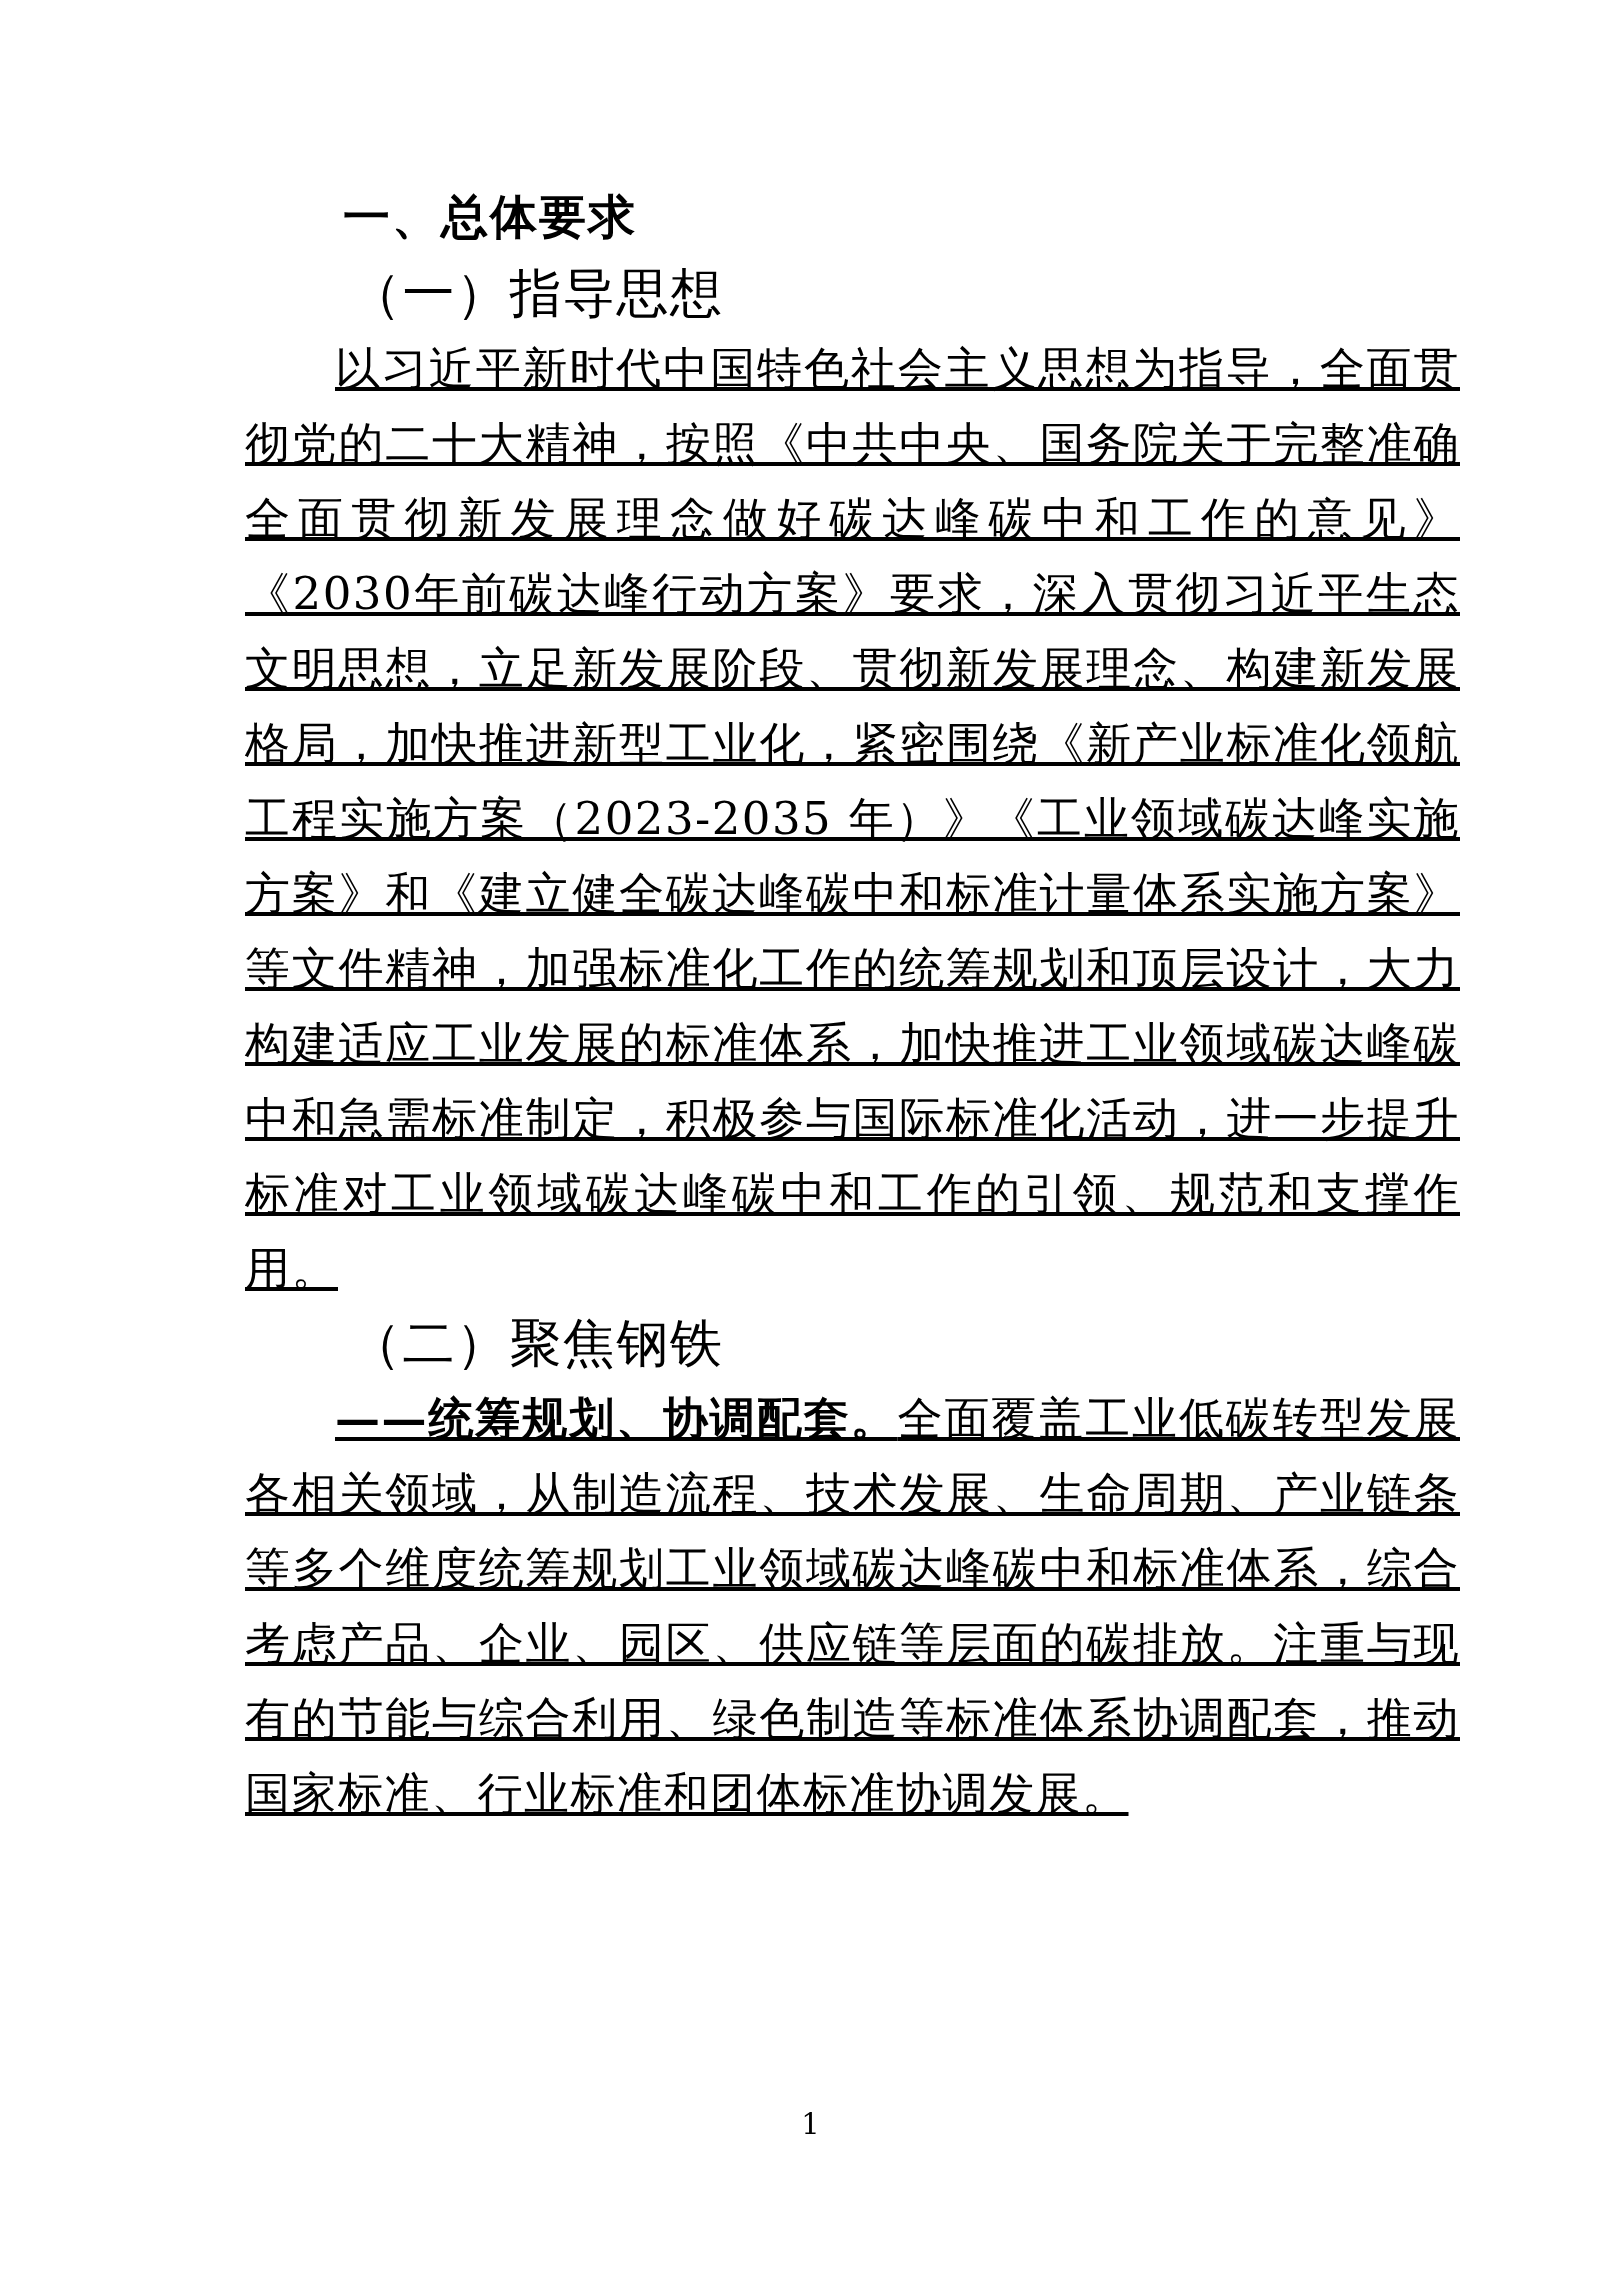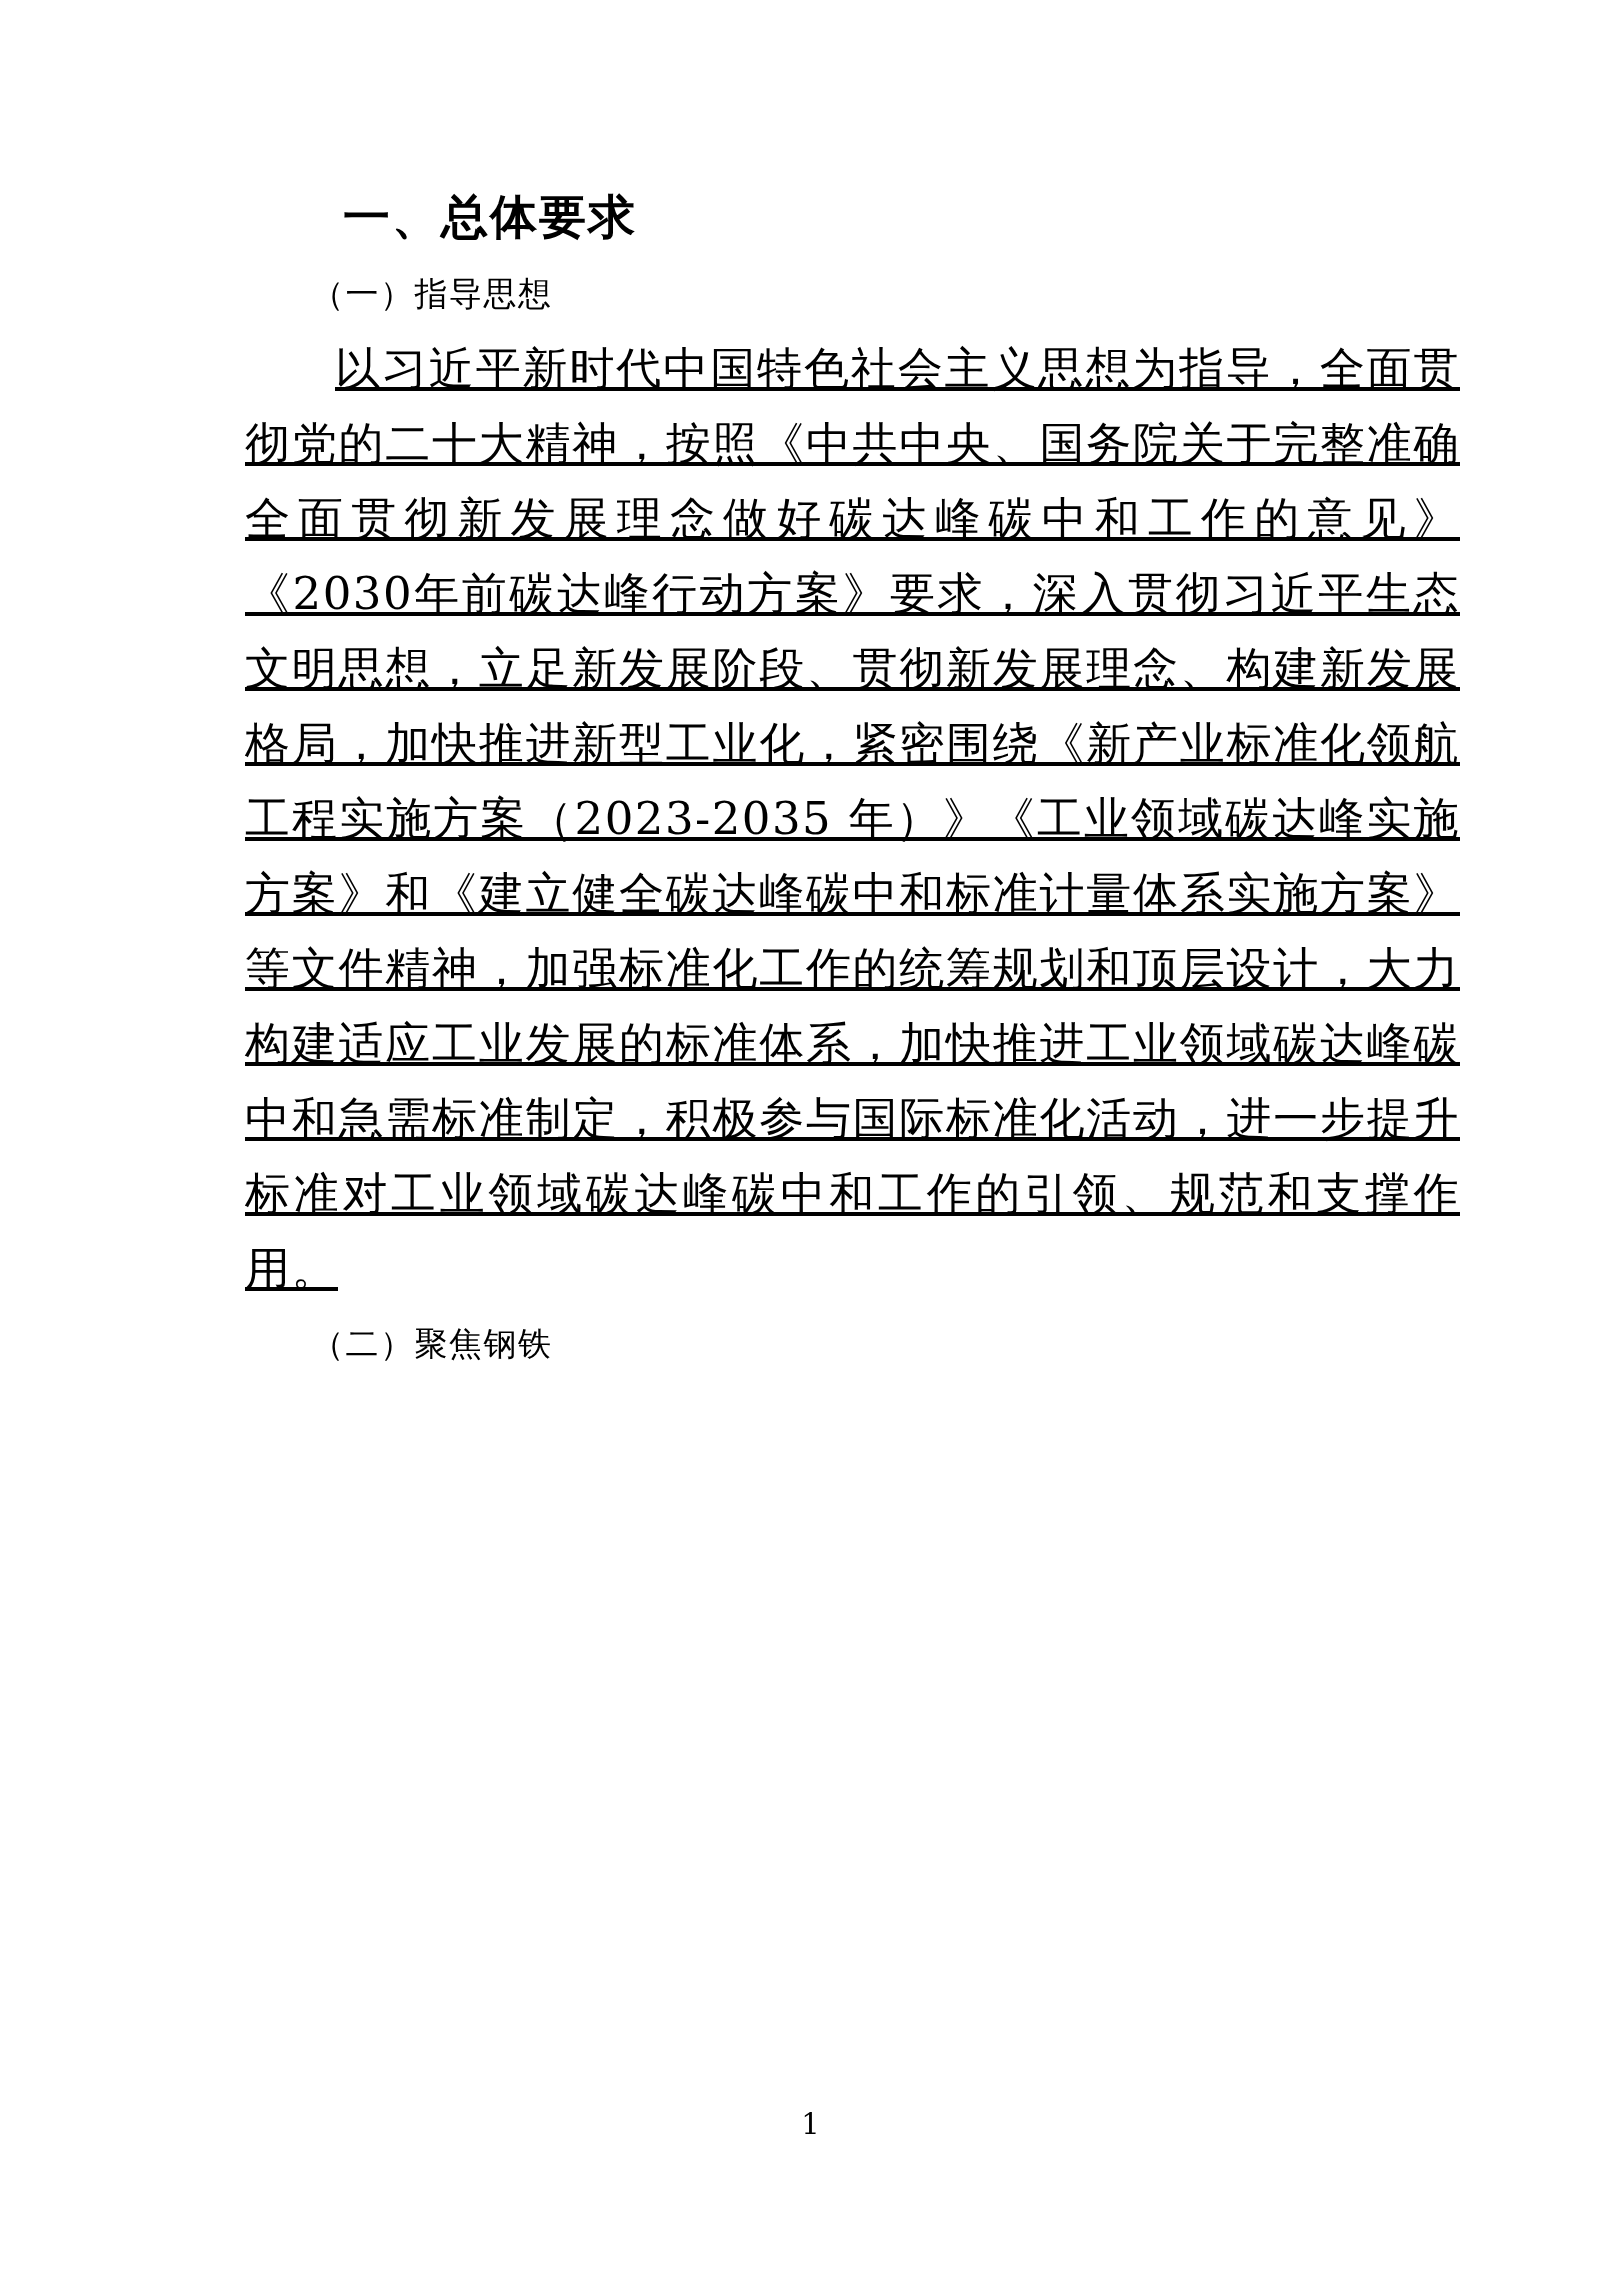--- a/index.html
+++ b/index.html
@@ -26,21 +26,21 @@
     font-weight: 700;
     font-size: 47px;
     line-height: 78px;
     margin: 0 0 0 98px;
     letter-spacing: 2px;
   }
   
   .sub-heading {
     font-family: "DejaVu Serif", "Liberation Serif", serif;
     font-weight: 400;
-    font-size: 33px;
+    font-size: 52px;
     line-height: 75px;
     margin: 0;
     text-indent: 2em;
     letter-spacing: 1.5px;
   }
   
   .body-para {
     font-family: "DejaVu Serif", "Liberation Serif", serif;
     font-size: 45px;
     line-height: 75px;
@@ -71,19 +71,20 @@
   <div class="doc-body">
 
     <h1 class="section-title">一、总体要求</h1>
 
     <h2 class="sub-heading">（一）指导思想</h2>
 
     <p class="body-para">以习近平新时代中国特色社会主义思想为指导，全面贯彻党的二十大精神，按照《中共中央、国务院关于完整准确全面贯彻新发展理念做好碳达峰碳中和工作的意见》《2030年前碳达峰行动方案》要求，深入贯彻习近平生态文明思想，立足新发展阶段、贯彻新发展理念、构建新发展格局，加快推进新型工业化，紧密围绕《新产业标准化领航工程实施方案（2023-2035 年）》《工业领域碳达峰实施方案》和《建立健全碳达峰碳中和标准计量体系实施方案》等文件精神，加强标准化工作的统筹规划和顶层设计，大力构建适应工业发展的标准体系，加快推进工业领域碳达峰碳中和急需标准制定，积极参与国际标准化活动，进一步提升标准对工业领域碳达峰碳中和工作的引领、规范和支撑作用。</p>
 
     <h2 class="sub-heading">（二）聚焦钢铁</h2>
 
+    <p class="body-para"><span class="principle-lead">——统筹规划、协调配套。</span><span>全面覆盖工业低碳转型发展各相关领域，从制造流程、技术发展、生命周期、产业链条等多个维度统筹规划工业领域碳达峰碳中和标准体系，综合考虑产品、企业、园区、供应链等层面的碳排放。注重与现有的节能与综合利用、绿色制造等标准体系协调配套，推动国家标准、行业标准和团体标准协调发展。</span></p>
 
 
   </div>
 
   <div class="page-number">1</div>
 </div>
 
 
 </body></html>

